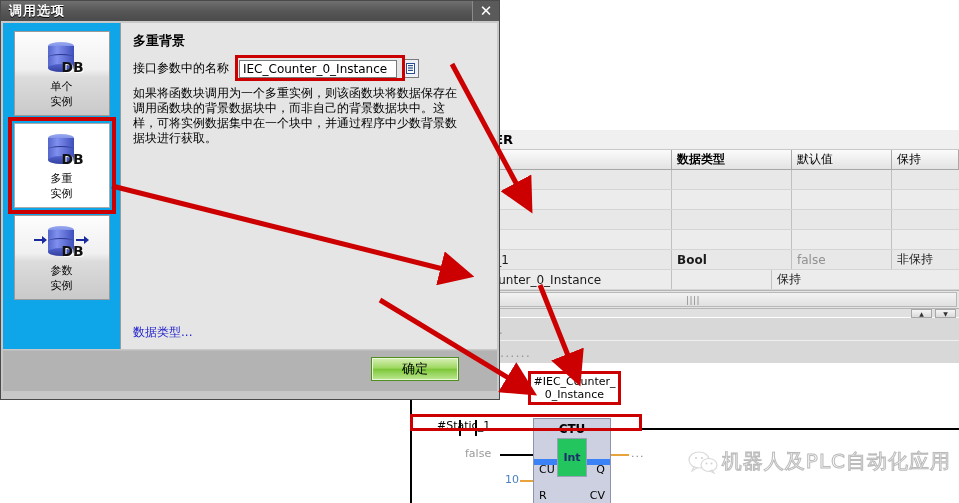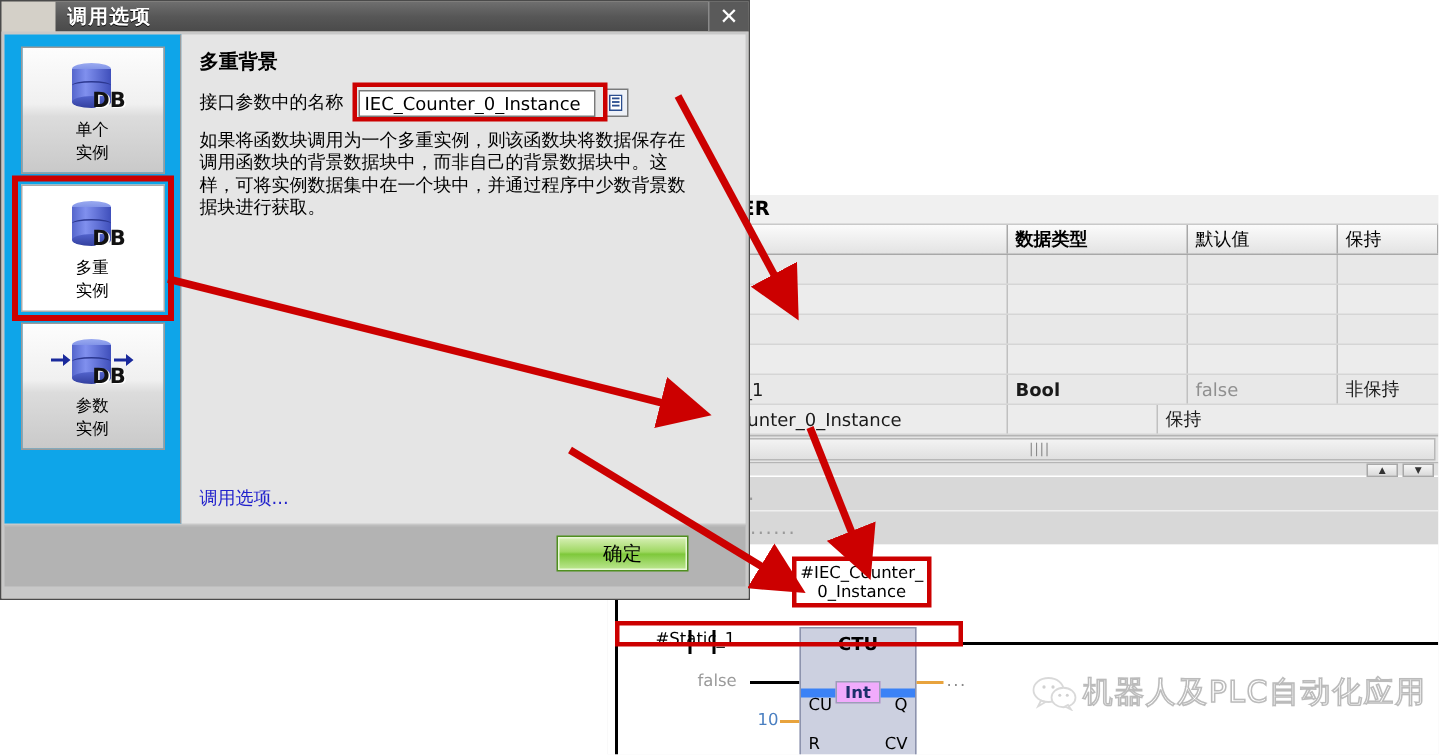--- a/index.html
+++ b/index.html
@@ -12,21 +12,20 @@
     overflow:hidden;
     position:relative;
   }
   
   #dialog{
     position:absolute;left:0;top:0;width:500px;height:400px;
     background:#d4d0c8;
     border:1px solid #4a4a4a;
     box-sizing:border-box;
     z-index:5;
-    padding-left:36px;
   }
   #titlebar{
     height:20px;
     background:linear-gradient(to bottom,#6f6f6f 0%,#575757 50%,#4a4a4a 100%);
     display:flex;align-items:center;
     position:relative;
   }
   #titlebar .title{
     color:#ffffff;font-size:13px;font-weight:bold;
     padding-left:8px;letter-spacing:1px;
@@ -266,22 +265,22 @@
   }
   #ctu-block{
     position:absolute;left:128px;top:55px;width:78px;height:110px;
     background:#ccd0e0;
     border:1px solid #8d93ad;
     box-sizing:border-box;
   }
   #ctu-head{height:40px;border-bottom:6px solid #3b82f6;text-align:center;}
   #ctu-name{font-size:12px;font-weight:bold;padding-top:3px;color:#000;}
   #ctu-type{
-    display:inline-block;margin-top:18px;padding:0 5px;
-    border:1px solid #9aa0b6;background:#f0abfc;
+    display:inline-block;margin-top:2px;padding:12px 5px;
+    border:1px solid #9aa0b6;background:#22c55e;
     font-size:11px;font-weight:bold;color:#1c2f6b;
   }
   .pin{position:absolute;font-size:11px;color:#000;}
   .pin.l{left:5px;}
   .pin.r{right:5px;}
   #inst-label{
     position:absolute;left:123px;top:8px;width:93px;height:34px;
     background:#fff;border:3px solid #cc0000;box-sizing:border-box;
     display:flex;flex-direction:column;align-items:center;justify-content:center;
     font-size:11px;line-height:13px;color:#000;text-align:center;
@@ -384,21 +383,21 @@
                 <rect x="0.5" y="0.5" width="8" height="10" fill="#fff" stroke="#2a4d8f"></rect>
                 <rect x="2" y="2" width="5" height="1.2" fill="#2a4d8f"></rect>
                 <rect x="2" y="4.4" width="5" height="1.2" fill="#2a4d8f"></rect>
                 <rect x="2" y="6.8" width="5" height="1.2" fill="#2a4d8f"></rect>
               </svg>
             </span>
           </span>
         </div>
 
         <div id="desc-text">如果将函数块调用为一个多重实例，则该函数块将数据保存在调用函数块的背景数据块中，而非自己的背景数据块中。这样，可将实例数据集中在一个块中，并通过程序中少数背景数据块进行获取。</div>
-        <div id="more-info">调用选项...</div>
+        <div id="more-info">数据类型...</div>
       </div>
     </div>
 
     <div id="dlg-footer">
       <div id="ok-btn">确定</div>
     </div>
   </div>
 </div>
 
 <div id="editor">

